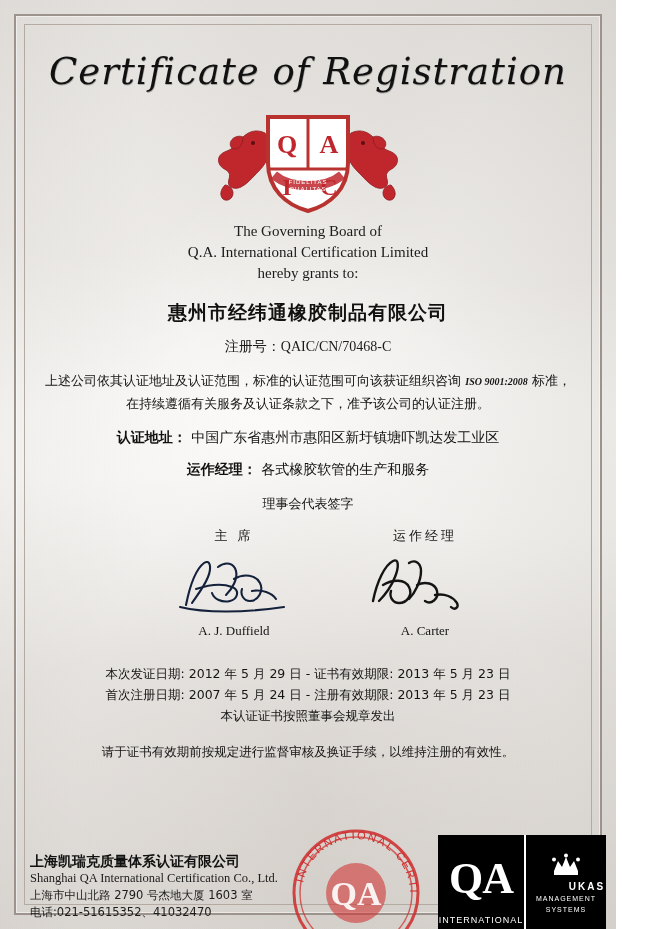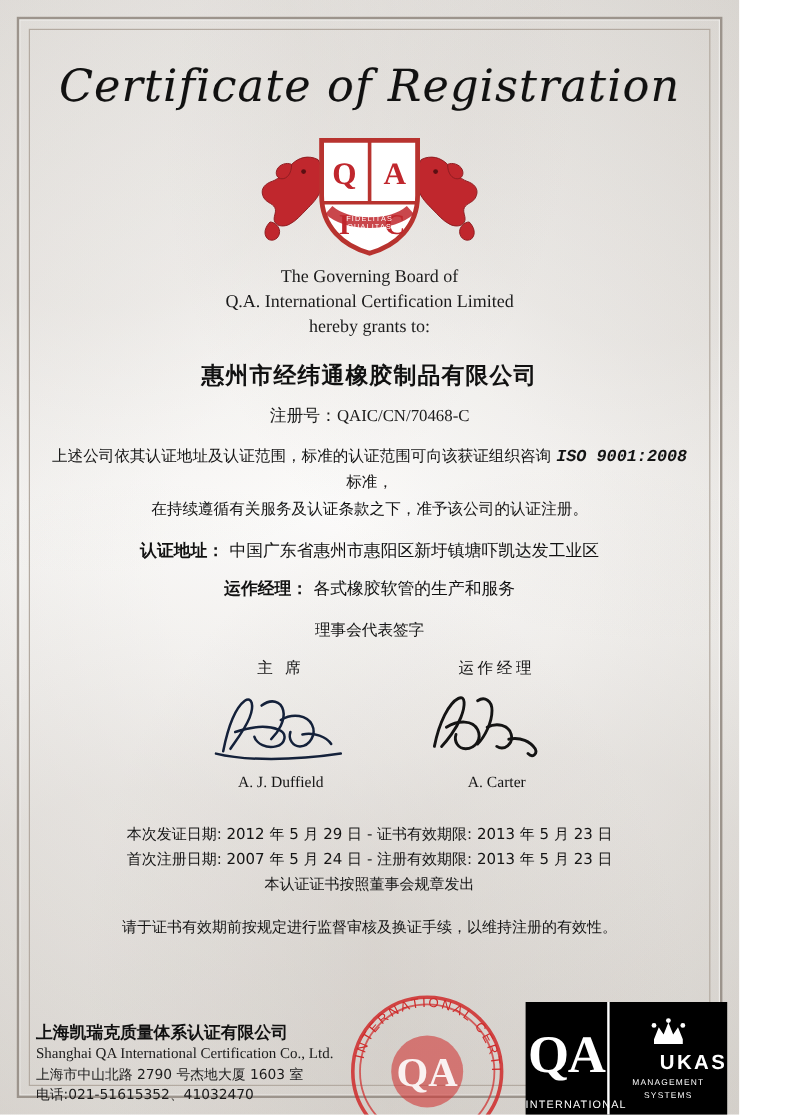--- a/index.html
+++ b/index.html
@@ -105,22 +105,22 @@
     font-family: "DejaVu Sans", sans-serif;
     font-size: 13px;
     line-height: 22px;
     margin-top: 14px;
     padding: 0 6px;
     color: #141414;
   }
   .para .iso {
     font-weight: bold;
     font-style: italic;
-    font-family: Liberation Mono, monospace;
-    font-size: 14px;
+    font-family: Liberation Serif, serif;
+    font-size: 10px;
   }
   .field {
     font-family: "DejaVu Sans", sans-serif;
     font-size: 14px;
     margin-top: 14px;
     color: #111;
   }
   .field .lbl {
     font-weight: bold;
   }
@@ -141,21 +141,21 @@
     position: relative;
     height: 130px;
     margin-top: 14px;
   }
   .sig-col {
     position: absolute;
     width: 200px;
     text-align: center;
   }
   .sig-col.left  { left: 100px; }
-  .sig-col.right { right: 68px; }
+  .sig-col.right { right: 57px; }
   .sig-title {
     font-family: "DejaVu Sans", sans-serif;
     font-size: 13px;
     letter-spacing: 3px;
     color: #141414;
   }
   .sig-mark {
     height: 78px;
     position: relative;
   }
@@ -251,21 +251,21 @@
     flex: 1;
     border-left: 2px solid #fff;
     display: flex;
     flex-direction: column;
     align-items: center;
     justify-content: center;
     gap: 2px;
   }
   .logo-ukas .ukas-text {
     font-family: "Liberation Sans", sans-serif;
-    font-size: 17px;
+    font-size: 10px;
     font-weight: bold;
     letter-spacing: 2px;
     padding-left: 42px;
   }
   .logo-ukas .ukas-sub {
     font-family: "Liberation Sans", sans-serif;
     font-size: 7px;
     letter-spacing: 1px;
     line-height: 9px;
     text-align: center;

